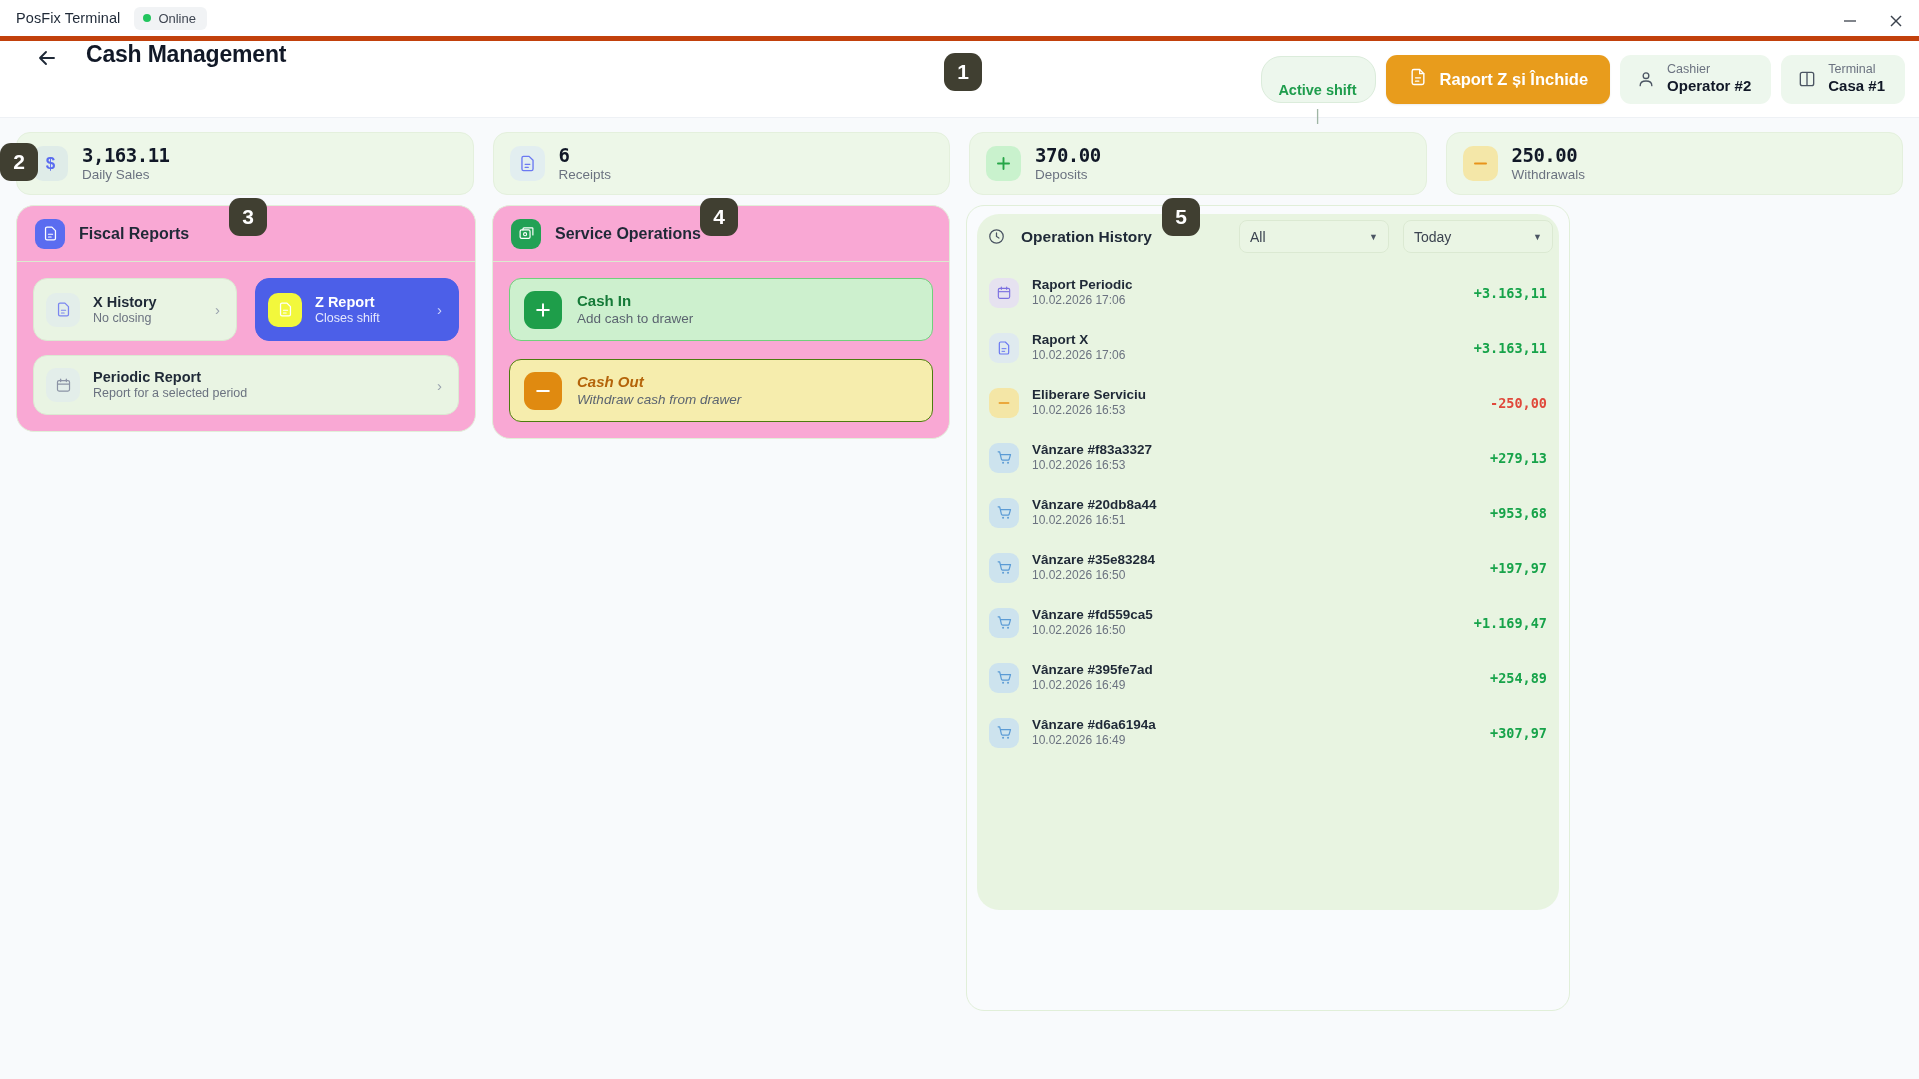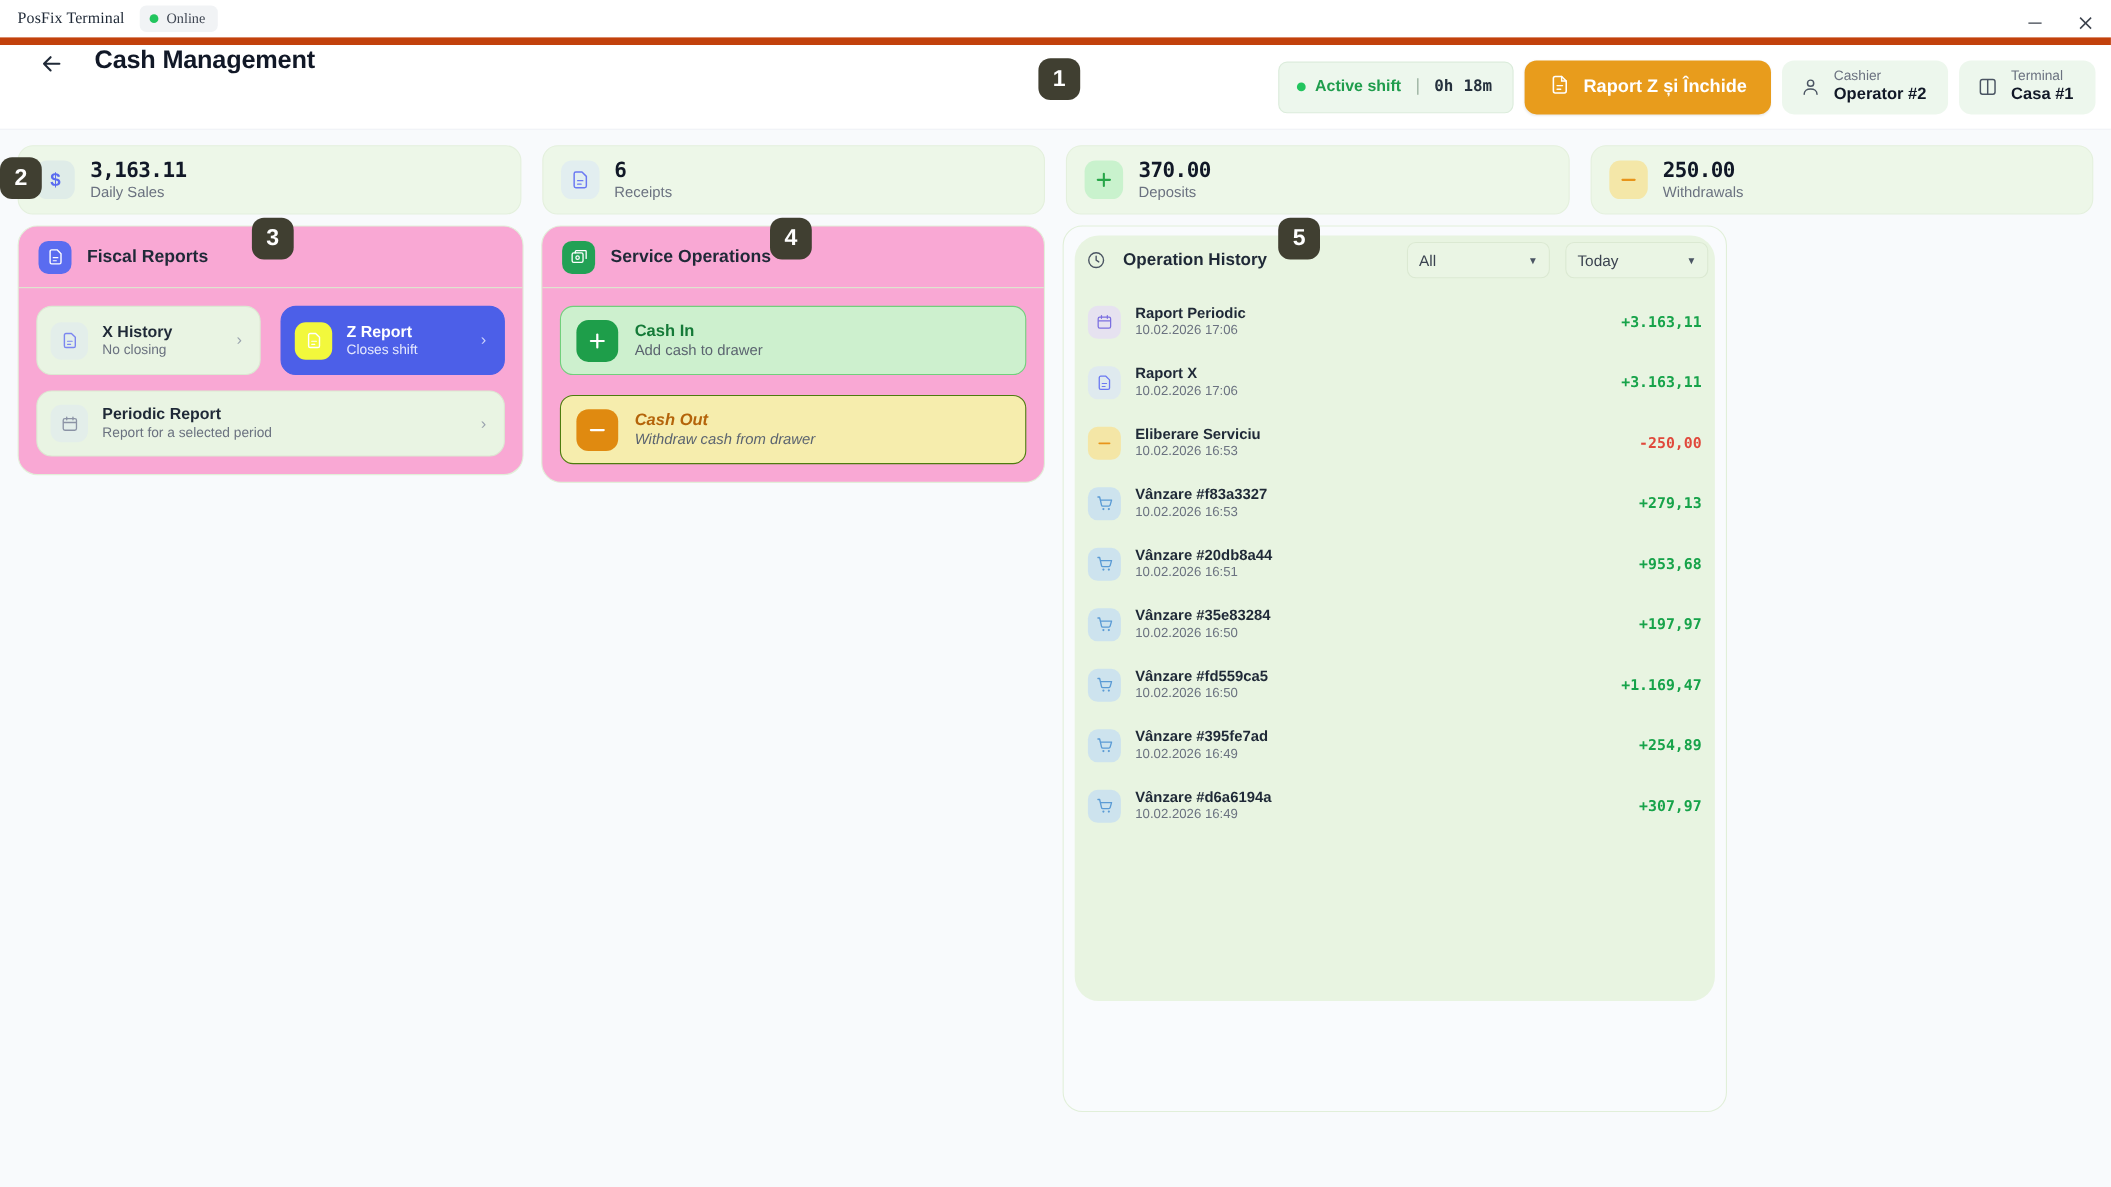--- a/index.html
+++ b/index.html
@@ -7,23 +7,22 @@
     width: 1919px; height: 1079px;
     font-family: "Liberation Sans", sans-serif;
     background: #ffffff;
     overflow: hidden;
   }
   .app { position: relative; width: 1919px; height: 1079px; background:#f8fafc; }
 
   
   .titlebar {
     height: 41px; background:#ffffff; display:flex; align-items:center;
-    padding: 0 0 0 16px; border-bottom:7px solid #c2410c;
+    padding: 0 0 0 16px; border-bottom:5px solid #c2410c;
     position:relative;
-    font-family:Liberation Serif, serif;
   }
   .tb-title { font-size:14.5px; color:#1f2937; font-weight:400; letter-spacing:.1px; }
   .tb-status {
     margin-left:14px; display:flex; align-items:center; gap:7px;
     background:#f1f3f5; border-radius:6px; padding:4px 11px 4px 9px;
   }
   .dot-green { width:8px; height:8px; border-radius:50%; background:#22c55e; display:inline-block; }
   .tb-status-text { font-size:13px; color:#3f4652; }
   .tb-controls { position:absolute; right:0; top:0; height:41px; display:flex; }
   .tb-btn {
@@ -37,22 +36,22 @@
     height:77px; background:#ffffff; display:flex; 
     padding-left:30px; padding-right:14px; position:relative;
     border-bottom:1px solid #eef1f5;
   }
   .back-btn { width:34px; height:34px; display:flex; align-items:center; justify-content:center; color:#1f2937; }
   .page-title { font-size:23px; font-weight:700; color:#111827; margin-left:22px; letter-spacing:-.2px; }
   .header-right { margin-left:auto; display:flex; align-items:center; gap:10px; }
 
   .shift-pill {
     display:flex; align-items:center; gap:9px;
-    background:#edf7ed; border:1px solid #dbecdb; border-radius:8px;
-    height:47px; padding:0 18px 0 16px;
+    background:#edf7ed; border:1px solid #dbecdb; border-radius:20px;
+    height:47px; padding:16px 18px 0 16px;flex-direction:column;
   }
   .shift-label { font-size:14.5px; color:#1f9d4d; font-weight:600; }
   .shift-sep { color:#9fb5a4; margin:0 4px; }
   .shift-time { font-size:14.5px; color:#25303d; font-weight:700; font-family:"DejaVu Sans Mono", monospace; }
 
   .btn-z {
     display:flex; align-items:center; gap:12px;
     background:#e89c1c; border-radius:11px; height:49px; padding:0 22px;
     color:#ffffff; font-size:16.5px; font-weight:700; cursor:pointer; border:none;
     box-shadow:0 1px 2px rgba(0,0,0,.08);
@@ -143,21 +142,21 @@
   
   .history {
     width:604px; background:#eaf5e4; border:1px solid #e1efd9; border-radius:18px;
     height:806px; position:relative; overflow:hidden;
   }
   .hist-head { display:flex; align-items:center; padding:14px 16px 10px 16px; gap:12px; }
   .hist-title { font-size:15.5px; font-weight:700; color:#1f2937; }
   .hist-ic { width:26px; height:26px; display:flex; align-items:center; justify-content:center; color:#4b5563; flex:none; }
   .selects { margin-left:auto; display:flex; gap:14px; }
   .sel {
-    width:130px; height:33px; border:1px solid #dbe9d2; border-radius:8px; background:#eaf5e4;
+    width:150px; height:33px; border:1px solid #dbe9d2; border-radius:8px; background:#eaf5e4;
     display:flex; align-items:center; padding:0 10px; font-size:14px; color:#3b4350; cursor:pointer;
   }
   .sel .caret { margin-left:auto; font-size:9px; color:#4b5563; }
 
   .hist-list { padding:2px 12px 0 12px; }
   .hist-row { display:flex; align-items:center; height:55px; padding:0 10px; gap:13px; cursor:pointer; }
   .h-ic { width:30px; height:30px; border-radius:9px; display:flex; align-items:center; justify-content:center; flex:none; }
   .h-txt { display:flex; flex-direction:column; line-height:1.3; }
   .h-name { font-size:13.5px; font-weight:700; color:#1f2937; }
   .h-date { font-size:12px; color:#6b7280; }

